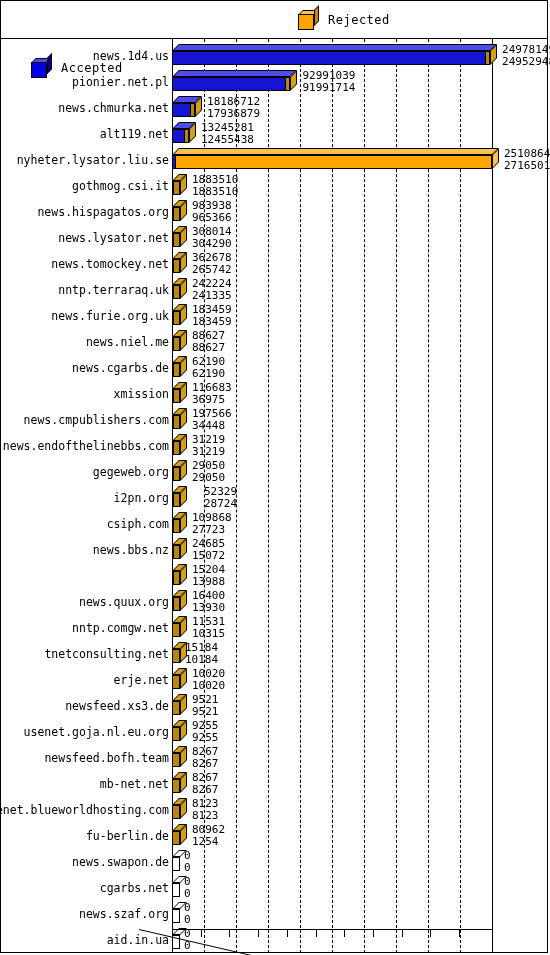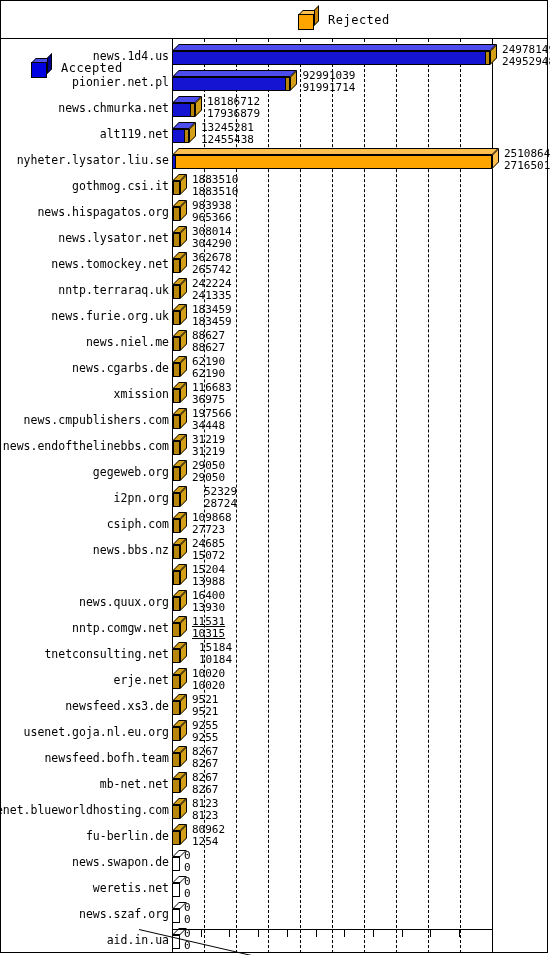--- a/index.html
+++ b/index.html
@@ -428,35 +428,35 @@
           </div>
         </div>
         <div class="row">
           <div class="row-label">nntp.comgw.net</div>
           <div class="bar-zone">
             <div class="bar3d" style="width: 8px;">
               <div class="lid" style="left: 0px; width: 8px; background: rgb(212, 160, 23);"></div>
               <div class="seg" style="left: 0px; width: 8px; background: rgb(184, 134, 11);"></div>
               <div class="cap" style="left: 8px; background: rgb(212, 160, 23);"></div>
             </div>
-            <div class="values" style="left: 17px; text-decoration: underline;">
+            <div class="values" style="left: 17px;">
               <span>11531</span>
               <span>10315</span>
             </div>
           </div>
         </div>
         <div class="row">
           <div class="row-label">tnetconsulting.net</div>
           <div class="bar-zone">
             <div class="bar3d" style="width: 8px;">
               <div class="lid" style="left: 0px; width: 8px; background: rgb(212, 160, 23);"></div>
               <div class="seg" style="left: 0px; width: 8px; background: rgb(184, 134, 11);"></div>
               <div class="cap" style="left: 8px; background: rgb(212, 160, 23);"></div>
             </div>
-            <div class="values" style="left: 24px;">
+            <div class="values" style="left: 10px;">
               <span>15184</span>
               <span>10184</span>
             </div>
           </div>
         </div>
         <div class="row">
           <div class="row-label">erje.net</div>
           <div class="bar-zone">
             <div class="bar3d" style="width: 8px;">
               <div class="lid" style="left: 0px; width: 8px; background: rgb(212, 160, 23);"></div>
@@ -560,21 +560,21 @@
               <div class="lid" style="left: 0px; width: 8px; background: rgb(255, 255, 255);"></div>
               <div class="seg" style="left: 0px; width: 8px; background: rgb(255, 255, 255);"></div>
             </div>
             <div class="values" style="left: 9px;">
               <span>0</span>
               <span>0</span>
             </div>
           </div>
         </div>
         <div class="row">
-          <div class="row-label">weretis.net</div>
+          <div class="row-label">cgarbs.net</div>
           <div class="bar-zone">
             <div class="bar3d" style="width: 0px;">
               <div class="lid" style="left: 0px; width: 8px; background: rgb(255, 255, 255);"></div>
               <div class="seg" style="left: 0px; width: 8px; background: rgb(255, 255, 255);"></div>
             </div>
             <div class="values" style="left: 9px;">
               <span>0</span>
               <span>0</span>
             </div>
           </div>

